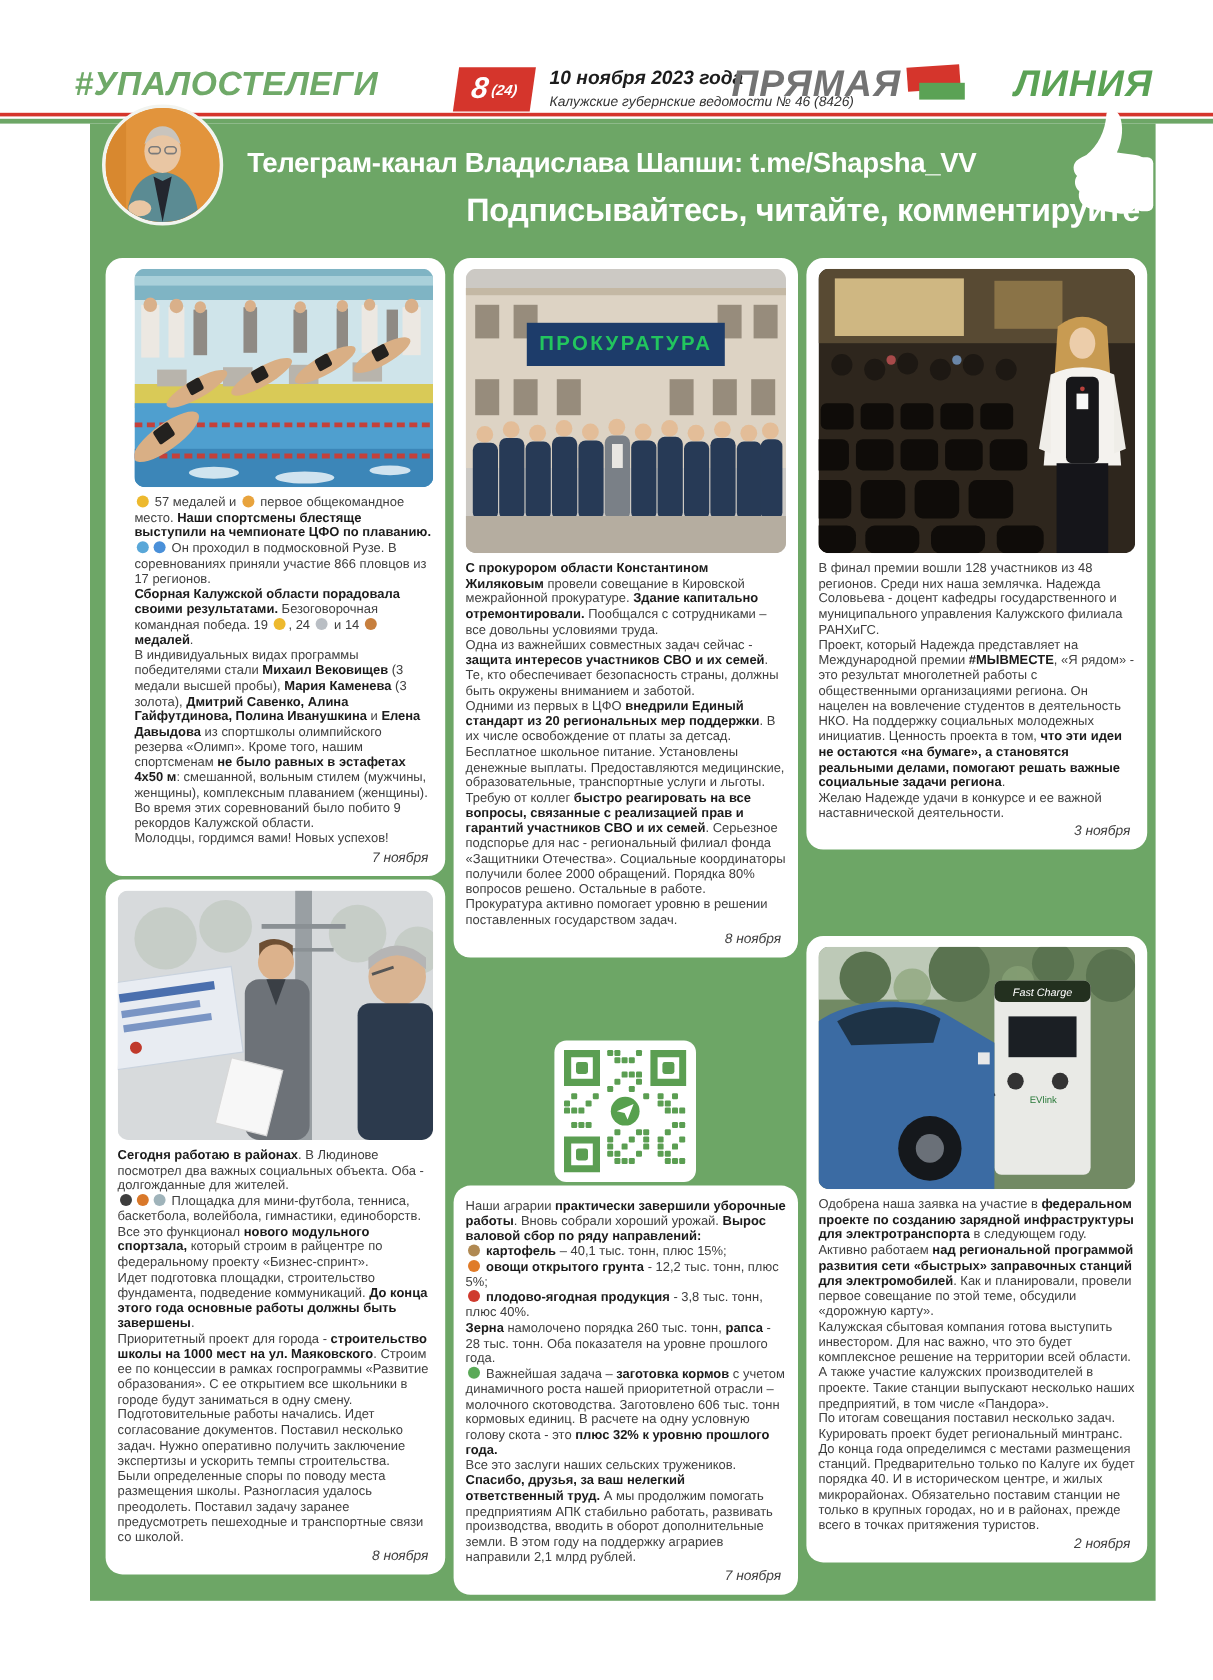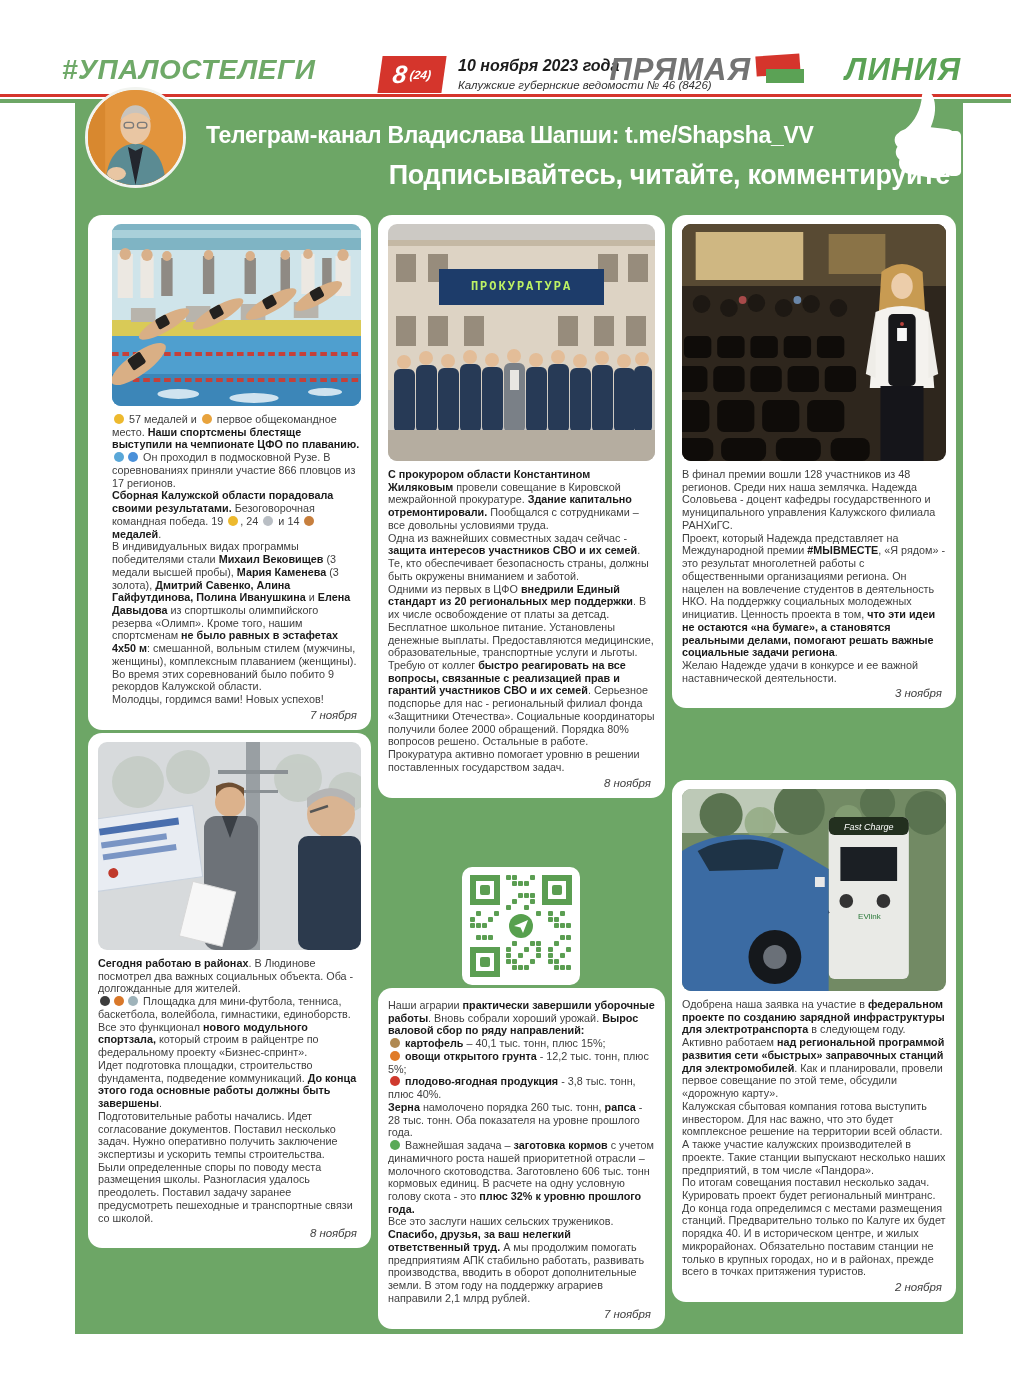--- a/index.html
+++ b/index.html
@@ -40,22 +40,22 @@
   .card .text p{margin:0;}
   .card .text b{color:#1b1b1b;}
   .card .date{text-align:right;font-style:italic;font-size:11.5px;color:#3e3e3e;margin-top:3px;padding-right:4px;}
   .emo{display:inline-block;width:10px;height:10px;border-radius:50%;margin:0 2px;vertical-align:-1px;}
   #card-swim{left:88px;top:215px;width:283px;padding-left:24px;}
   #card-prok{left:378px;top:215px;width:287px;}
   #card-solo{left:672px;top:215px;width:284px;}
   #card-raion{left:88px;top:733px;width:283px;}
   #card-agro{left:378px;top:988px;width:287px;}
   #card-ev{left:672px;top:780px;width:284px;}
-  .sign{position:absolute;left:19%;top:19%;width:62%;height:15%;background:#1d3c6a;color:#bef264;
-        display:flex;align-items:center;justify-content:center;font-weight:bold;font-size:12px;letter-spacing:2px;font-family:Liberation Mono, monospace;}
+  .sign{position:absolute;left:19%;top:19%;width:62%;height:15%;background:#1d3c6a;color:#22c55e;
+        display:flex;align-items:center;justify-content:center;font-weight:bold;font-size:17px;letter-spacing:2px;}
   .ev-top{position:absolute;left:55.5%;top:14.5%;width:30.5%;height:9%;display:flex;align-items:center;
           justify-content:center;color:#fff;font-size:9px;font-style:italic;}
   .ev-brand{position:absolute;left:58%;top:61%;width:26%;text-align:center;color:#2a7a3a;font-size:8px;font-weight:normal;}
   
   .qr{position:absolute;left:462px;top:867px;width:118px;height:118px;background:#fff;border-radius:10px;
       display:flex;align-items:center;justify-content:center;}
   .qr svg{display:block;}
 </style>
 </head>
 <body>
@@ -324,20 +324,21 @@
         <circle cx="233" cy="72" r="24" fill="#d9b492"></circle>
         <path d="M209 66 Q233 42 257 66 L257 56 Q233 36 209 56 Z" fill="#b5b5b5"></path>
         <line x1="212" y1="70" x2="230" y2="64" stroke="#555" stroke-width="2.5"></line>
         <rect x="200" y="94" width="63" height="114" rx="10" fill="#2c3a4d"></rect>
       </svg>
     </div>
     <div class="text">
         <p><b>Сегодня работаю в районах</b>. В Людинове посмотрел два важных социальных объекта. Оба - долгожданные для жителей.</p>
         <p><span class="emo" style="background:#3d3d3d"></span><span class="emo" style="background:#d9782a"></span><span class="emo" style="background:#9fb3ba"></span> Площадка для мини-футбола, тенниса, баскетбола, волейбола, гимнастики, единоборств. Все это функционал <b>нового модульного спортзала,</b> который строим в райцентре по федеральному проекту «Бизнес-спринт».</p>
         <p>Идет подготовка площадки, строительство фундамента, подведение коммуникаций. <b>До конца этого года основные работы должны быть завершены</b>.</p>
+        <p>Приоритетный проект для города - <b>строительство школы на 1000 мест на ул. Маяковского</b>. Строим ее по концессии в рамках госпрограммы «Развитие образования». С ее открытием все школьники в городе будут заниматься в одну смену.</p>
         <p>Подготовительные работы начались. Идет согласование документов. Поставил несколько задач. Нужно оперативно  получить заключение экспертизы и ускорить темпы строительства.</p>
         <p>Были определенные споры по поводу места размещения школы. Разногласия удалось преодолеть. Поставил задачу заранее предусмотреть пешеходные и транспортные связи со школой.</p>
       </div>
     <div class="date">8 ноября</div>
   </div>
 
   <div class="qr">
     <svg id="qr-svg" width="102" height="102" viewBox="0 0 102 102">
       <g fill="#5b9e52">
         <path d="M0 0 h30 v30 h-30 Z M6 6 v18 h18 v-18 Z" fill-rule="evenodd"></path>

